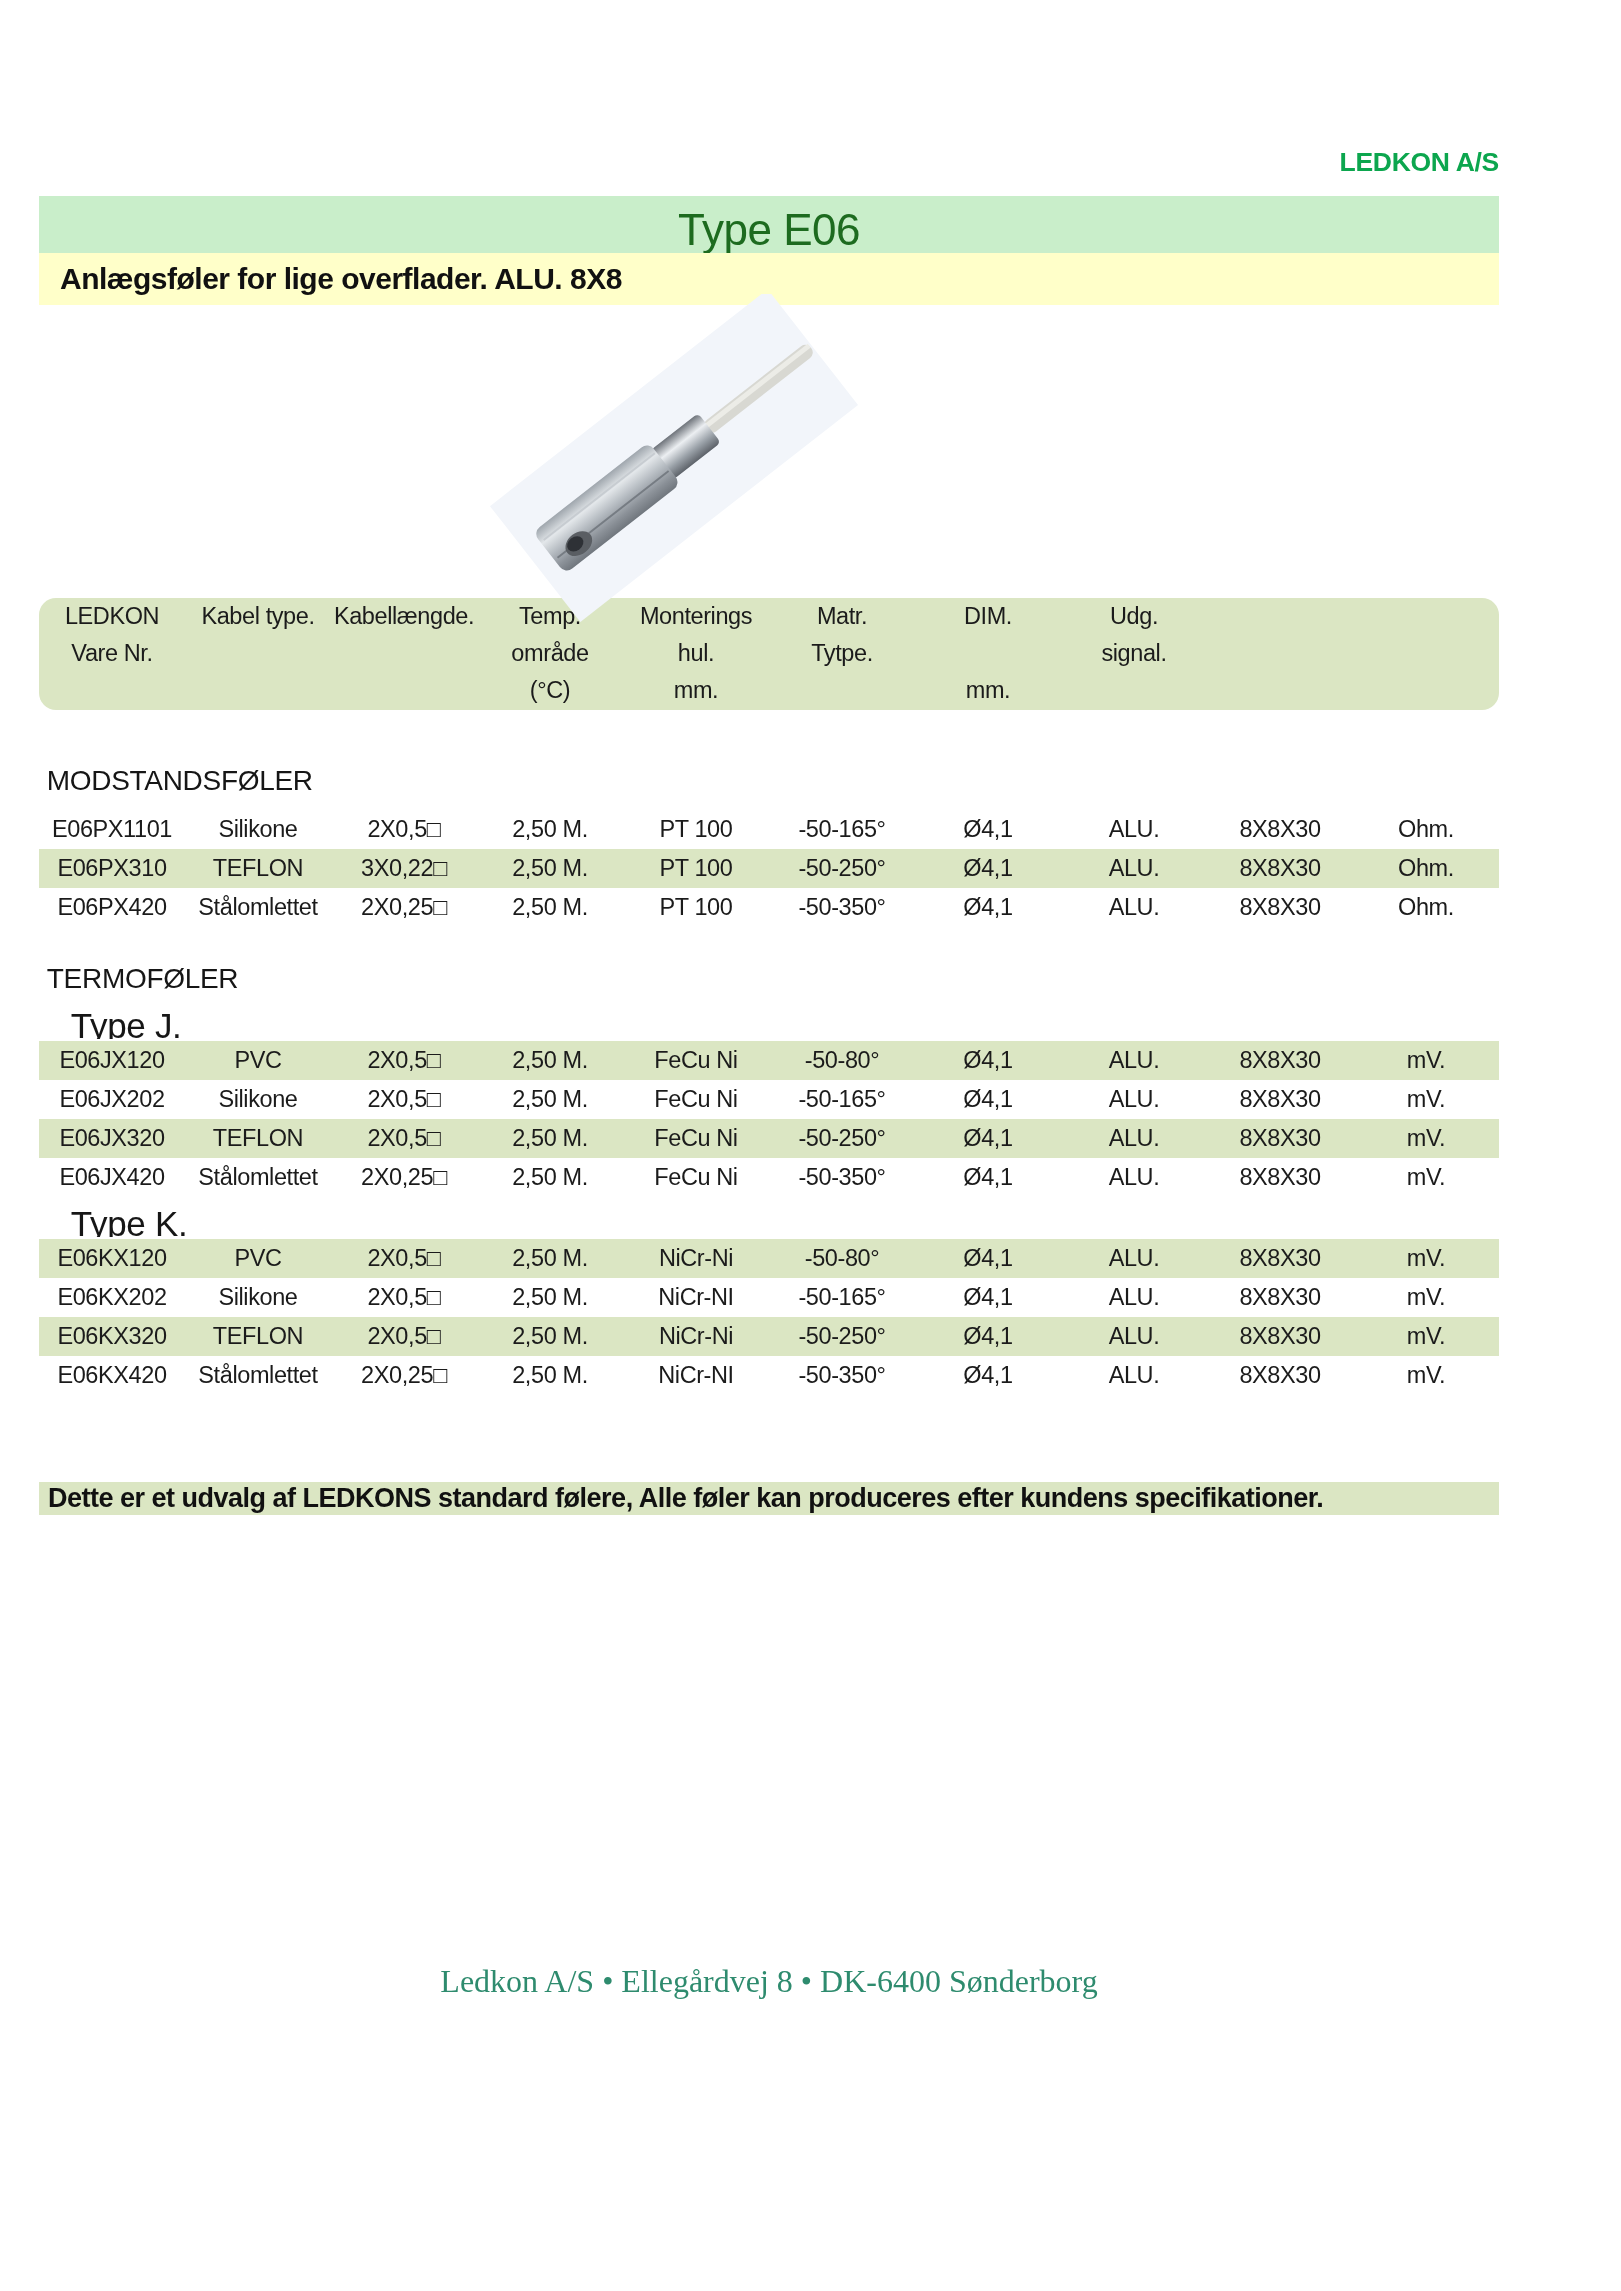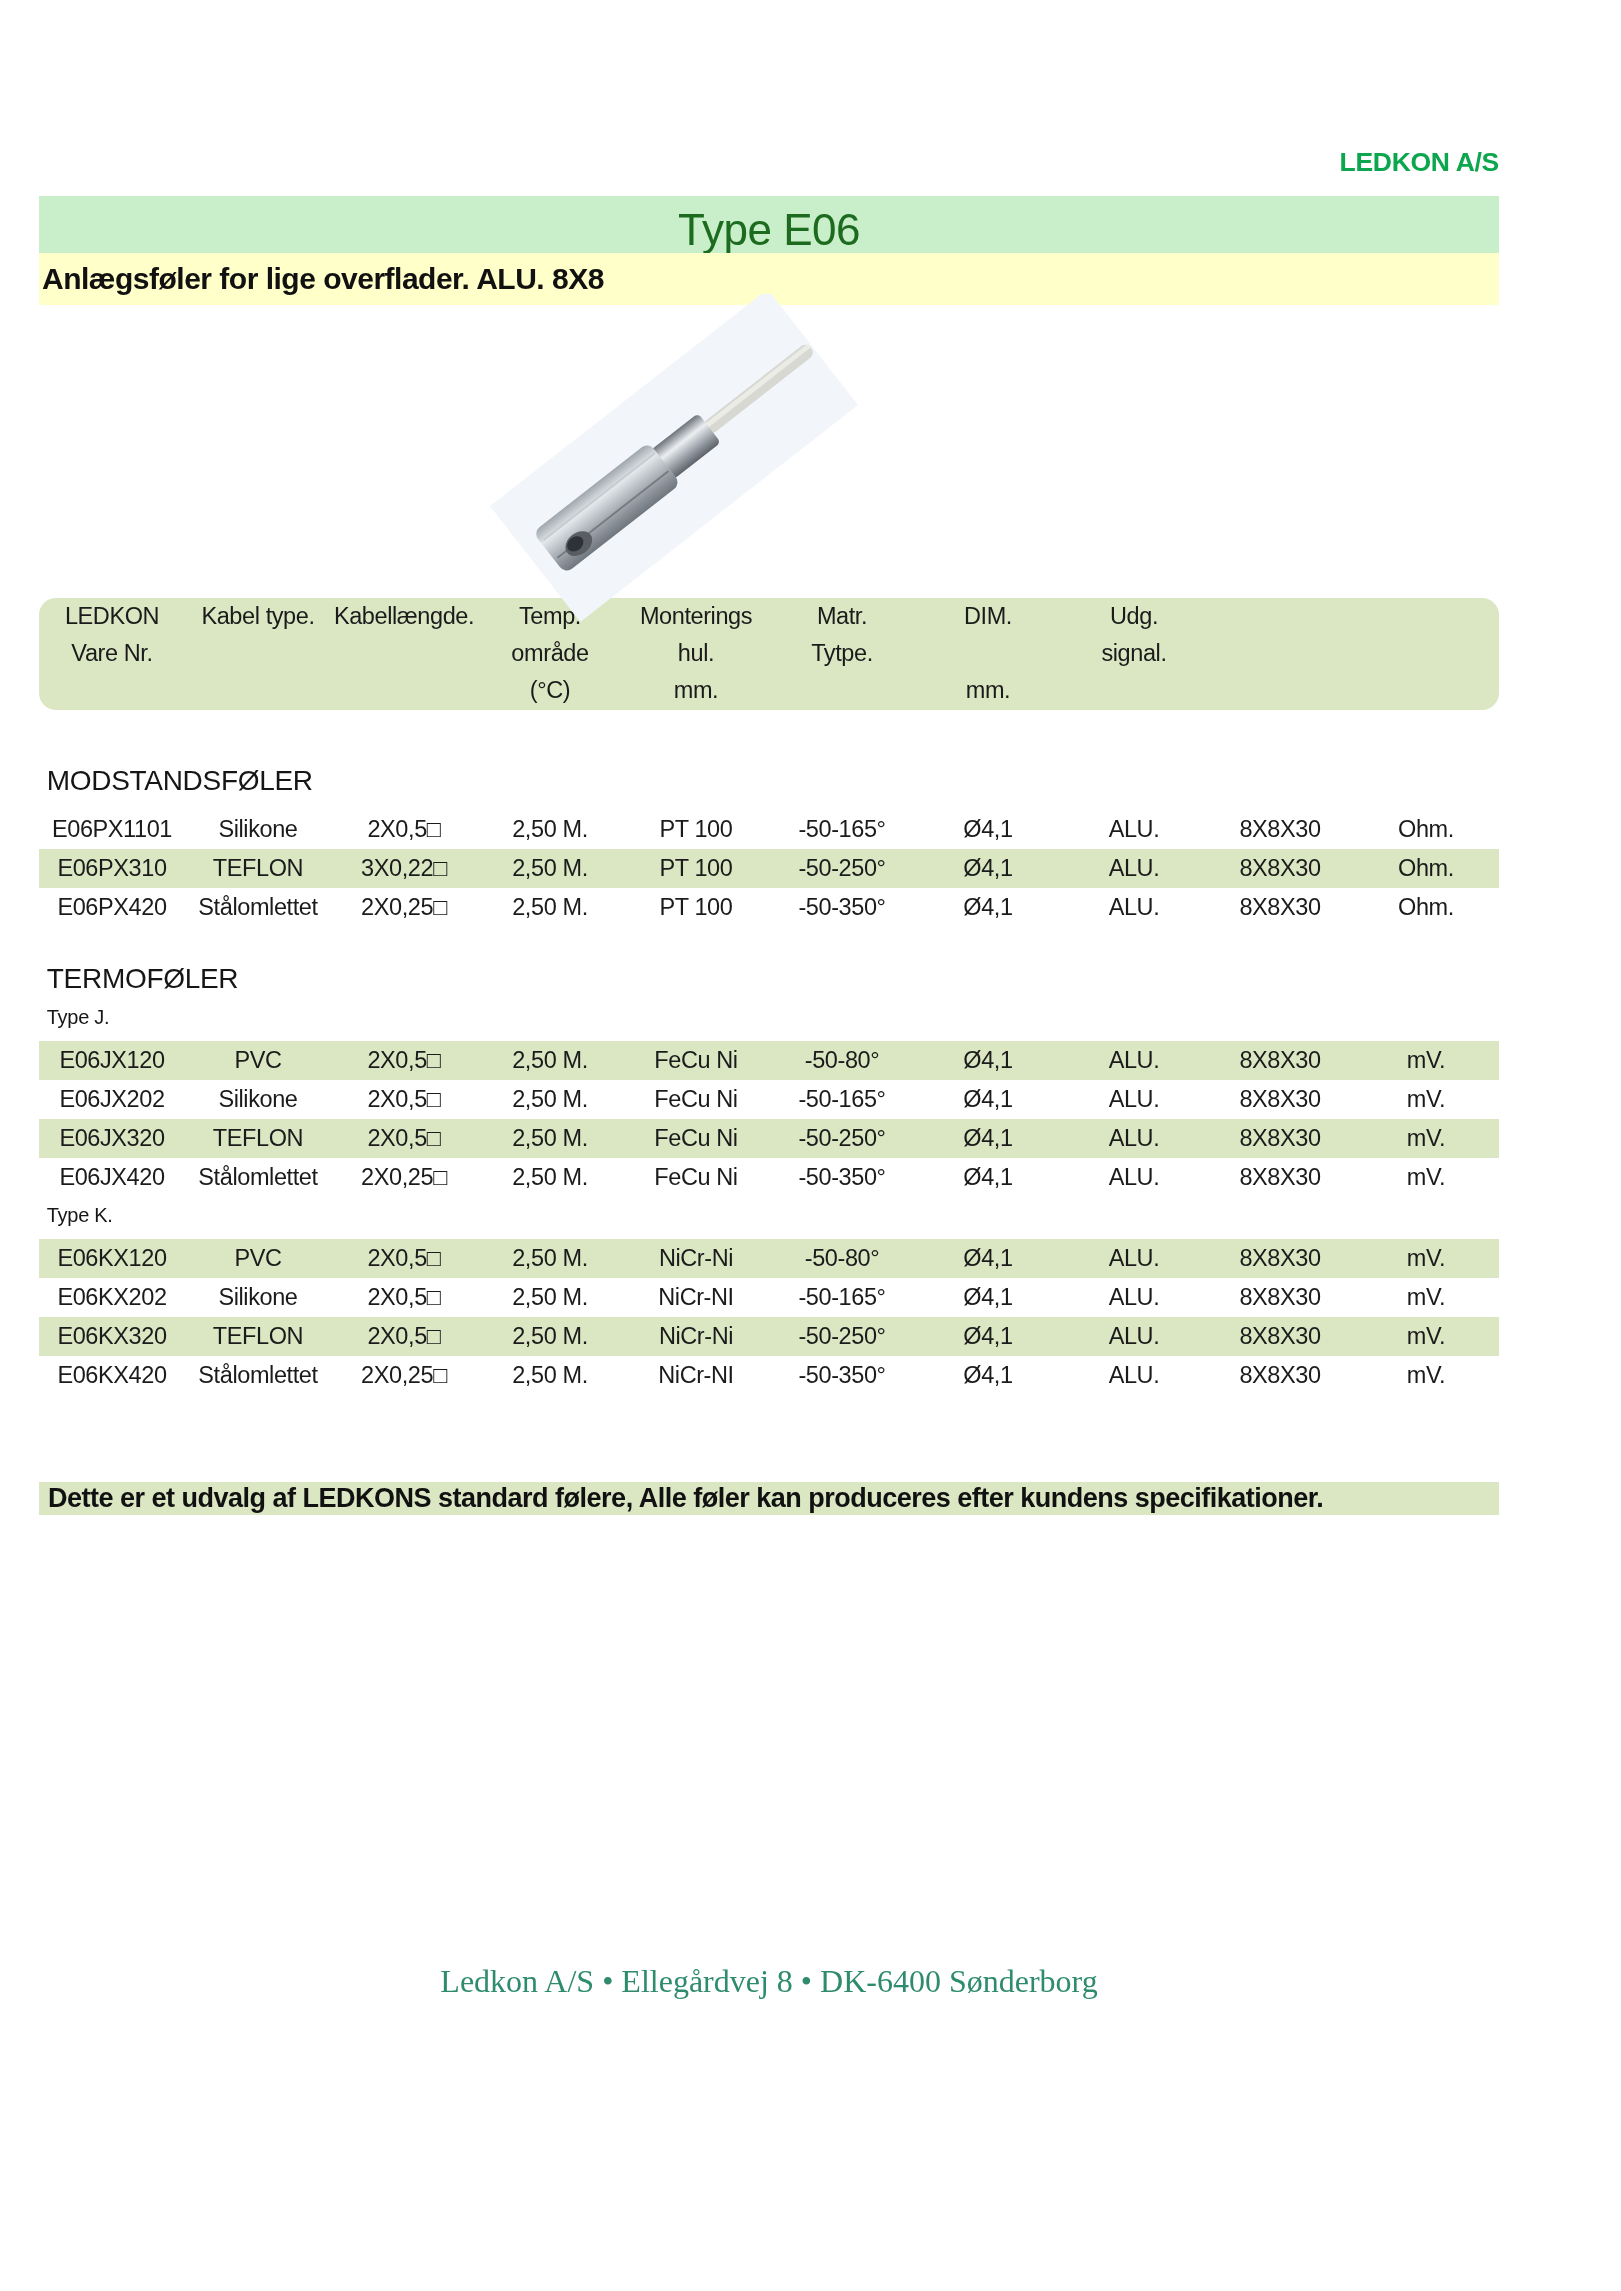--- a/index.html
+++ b/index.html
@@ -24,21 +24,21 @@
   .title-bar .title{
     font-size:44px;color:#1d6b1f;letter-spacing:-0.5px;
   }
   .subtitle-bar{
     position:absolute;left:39px;top:253px;width:1460px;height:52px;
     background:#ffffc9;
     display:flex;align-items:center;
   }
   .subtitle-bar .subtitle{
     font-size:30px;font-weight:bold;color:#111;
-    padding-left:3px;letter-spacing:-0.5px;
+    padding-left:21px;letter-spacing:-0.5px;
   }
   .photo{
     position:absolute;left:488px;top:294px;width:372px;height:328px;
     z-index:3;
   }
   .grid-row{
     display:grid;
     grid-template-columns:repeat(10,1fr);
     width:1460px;
     align-items:center;
@@ -53,22 +53,23 @@
   }
   .table-header .hline{
     font-size:23.5px;line-height:37px;height:37px;letter-spacing:-0.4px;
   }
   .group{position:absolute;left:39px;width:1460px;}
   .group-heading{
     font-size:28px;letter-spacing:-0.3px;color:#161616;
     padding-left:7.8px;
   }
   .group-subheading{
-    font-size:20px;letter-spacing:-0.3px;color:#161616;
+    font-size:35px;letter-spacing:-0.3px;color:#161616;
     padding-left:7.8px;
+    margin-left:24px;
   }
   .rows{position:absolute;left:39px;width:1460px;}
   .data-row{height:39px;}
   .data-row.shaded{background:#dbe6c3;box-shadow:0 -2px 0 #ffffff, 0 2px 0 #ffffff;}
   .cell{
     text-align:center;font-size:23.5px;letter-spacing:-0.4px;
     white-space:nowrap;
   }
   .note-bar{
     position:absolute;left:39px;top:1482px;width:1460px;height:33px;

